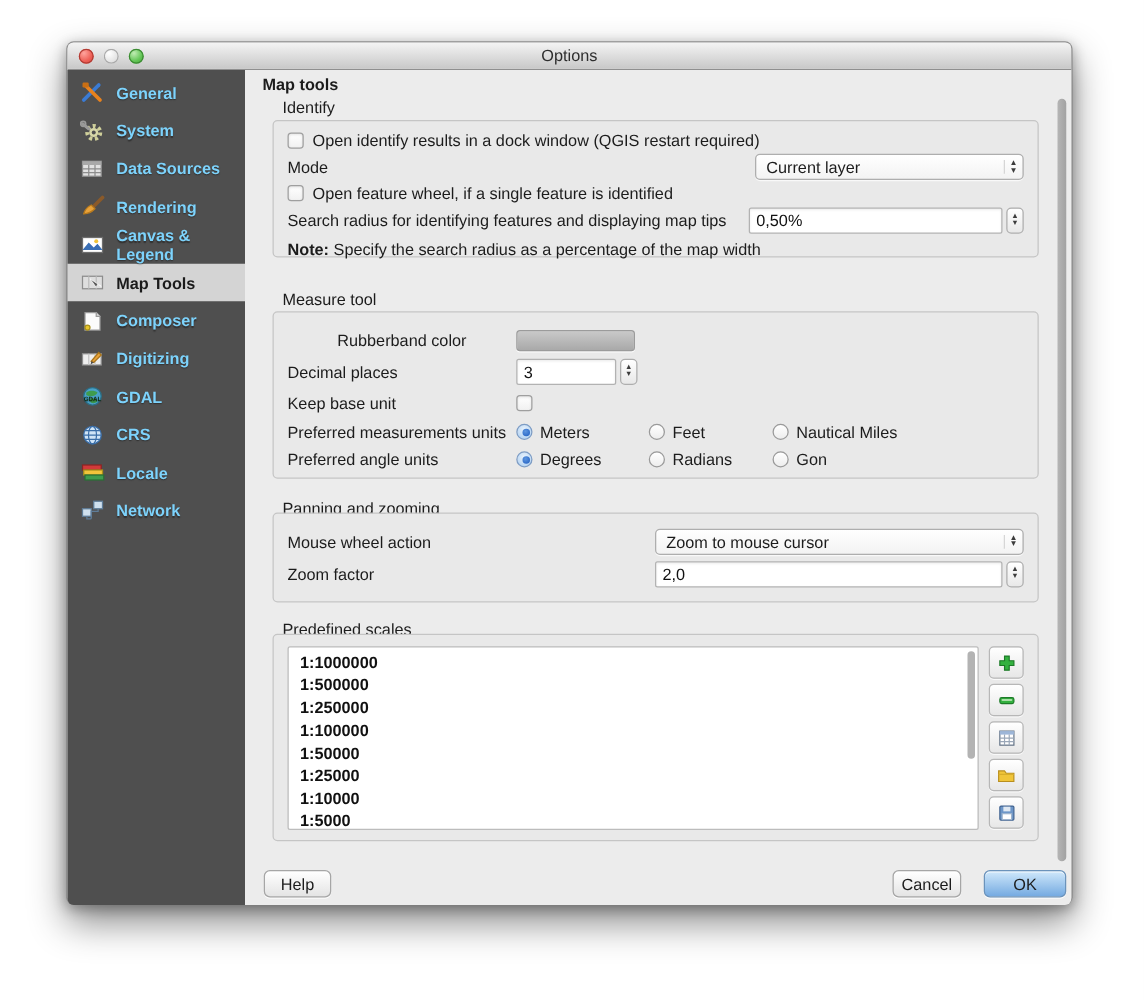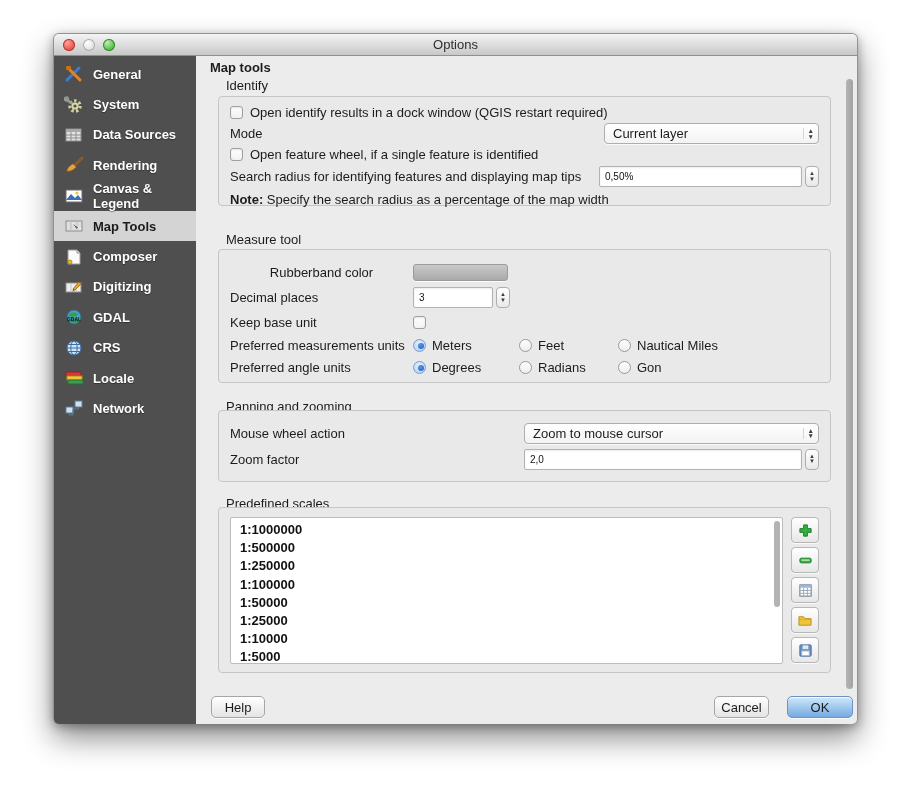--- a/index.html
+++ b/index.html
@@ -22,21 +22,21 @@
   .light { width:12px; height:12px; border-radius:50%; }
   .light.red   { background:radial-gradient(circle at 35% 30%, #ffa49d, #ee5f56 55%, #c8463e); box-shadow:inset 0 0 0 1px #b03c34; }
   .light.amber { background:radial-gradient(circle at 35% 30%, #ffffff, #e4e4e4 60%, #cfcfcf); box-shadow:inset 0 0 0 1px #a9a9a9; }
   .light.green { background:radial-gradient(circle at 35% 30%, #c0ecb4, #62c555 55%, #3f9b35); box-shadow:inset 0 0 0 1px #3c8a33; }
 
   .winbody { display:flex; height:668px; }
 
   
   .sidebar { width:142px; background:#4f4f4f; border-radius:0 0 0 5px; padding-top:3px; flex:none; }
   .side-item { height:30.4px; display:flex; align-items:center; gap:8px; padding-left:9px;
-               color:#ffffff; font-weight:bold; font-size:13px; text-shadow:0 1px 1px rgba(0,0,0,.4); cursor:default; }
+               color:#7dd3fc; font-weight:bold; font-size:13px; text-shadow:0 1px 1px rgba(0,0,0,.4); cursor:default; }
   .side-item.selected { background:#d4d4d4; color:#1b1b1b; text-shadow:none; }
   .side-icon { width:22px; height:20px; flex:none; display:flex; align-items:center; justify-content:center; }
 
   
   .main { flex:1; position:relative; font-size:13px; color:#1c1c1c; border-radius:0 0 5px 0; background:#ececec; }
   .main-title { position:absolute; left:14px; top:4px; font-weight:bold; }
   .section-label { position:absolute; left:30px; }
   .gbox { position:absolute; left:22px; width:613px; border:1px solid #c5c5c5; border-radius:4px; background:#e9e9e9; }
 
   .row { display:flex; align-items:center; padding:0 11px; }
@@ -48,21 +48,21 @@
   .radio.checked::after { content:""; position:absolute; left:3.5px; top:3.5px; width:6px; height:6px;
            border-radius:50%; background:radial-gradient(circle at 40% 35%, #5d96e0, #1d5bbf); }
 
   .combo { display:flex; align-items:center; height:21px; border:1px solid #aeaeae; border-radius:4px;
            background:linear-gradient(#ffffff,#f3f3f3); padding:0 3px 0 8px; box-shadow:0 1px 0 rgba(255,255,255,.7); }
   .combo-arrows { margin-left:auto; display:flex; flex-direction:column; align-items:center;
                   border-left:1px solid #d6d6d6; padding-left:4px; margin-right:1px; }
   .combo-arrows i { font-style:normal; font-size:6.5px; line-height:5.5px; color:#3c3c3c; }
   .arr-up::before { content:"▲"; } .arr-dn::before { content:"▼"; }
 
-  .tfield { height:21px; border:1px solid #b2b2b2; border-radius:2px; background:#fff; font-size:10px;
+  .tfield { height:21px; border:1px solid #b2b2b2; border-radius:2px; background:#fff; font-size:13px;
             padding:0 5px; font-family:"Liberation Sans", sans-serif; color:#111; box-shadow:inset 0 1px 2px rgba(0,0,0,.08); }
   .spin { width:14px; height:21px; border:1px solid #aeaeae; border-radius:4px; margin-left:3px; flex:none;
           background:linear-gradient(#ffffff,#e8e8e8); display:flex; flex-direction:column; align-items:center; justify-content:center; }
   .spin i { font-style:normal; font-size:6px; line-height:5.5px; color:#3c3c3c; }
 
   .color-btn { width:95px; height:17px; border:1px solid #9b9b9b; border-radius:3px;
                background:linear-gradient(#c9c9c9,#a9a9a9); box-shadow:0 1px 0 rgba(255,255,255,.8); }
 
   .note b { font-weight:bold; }
 

